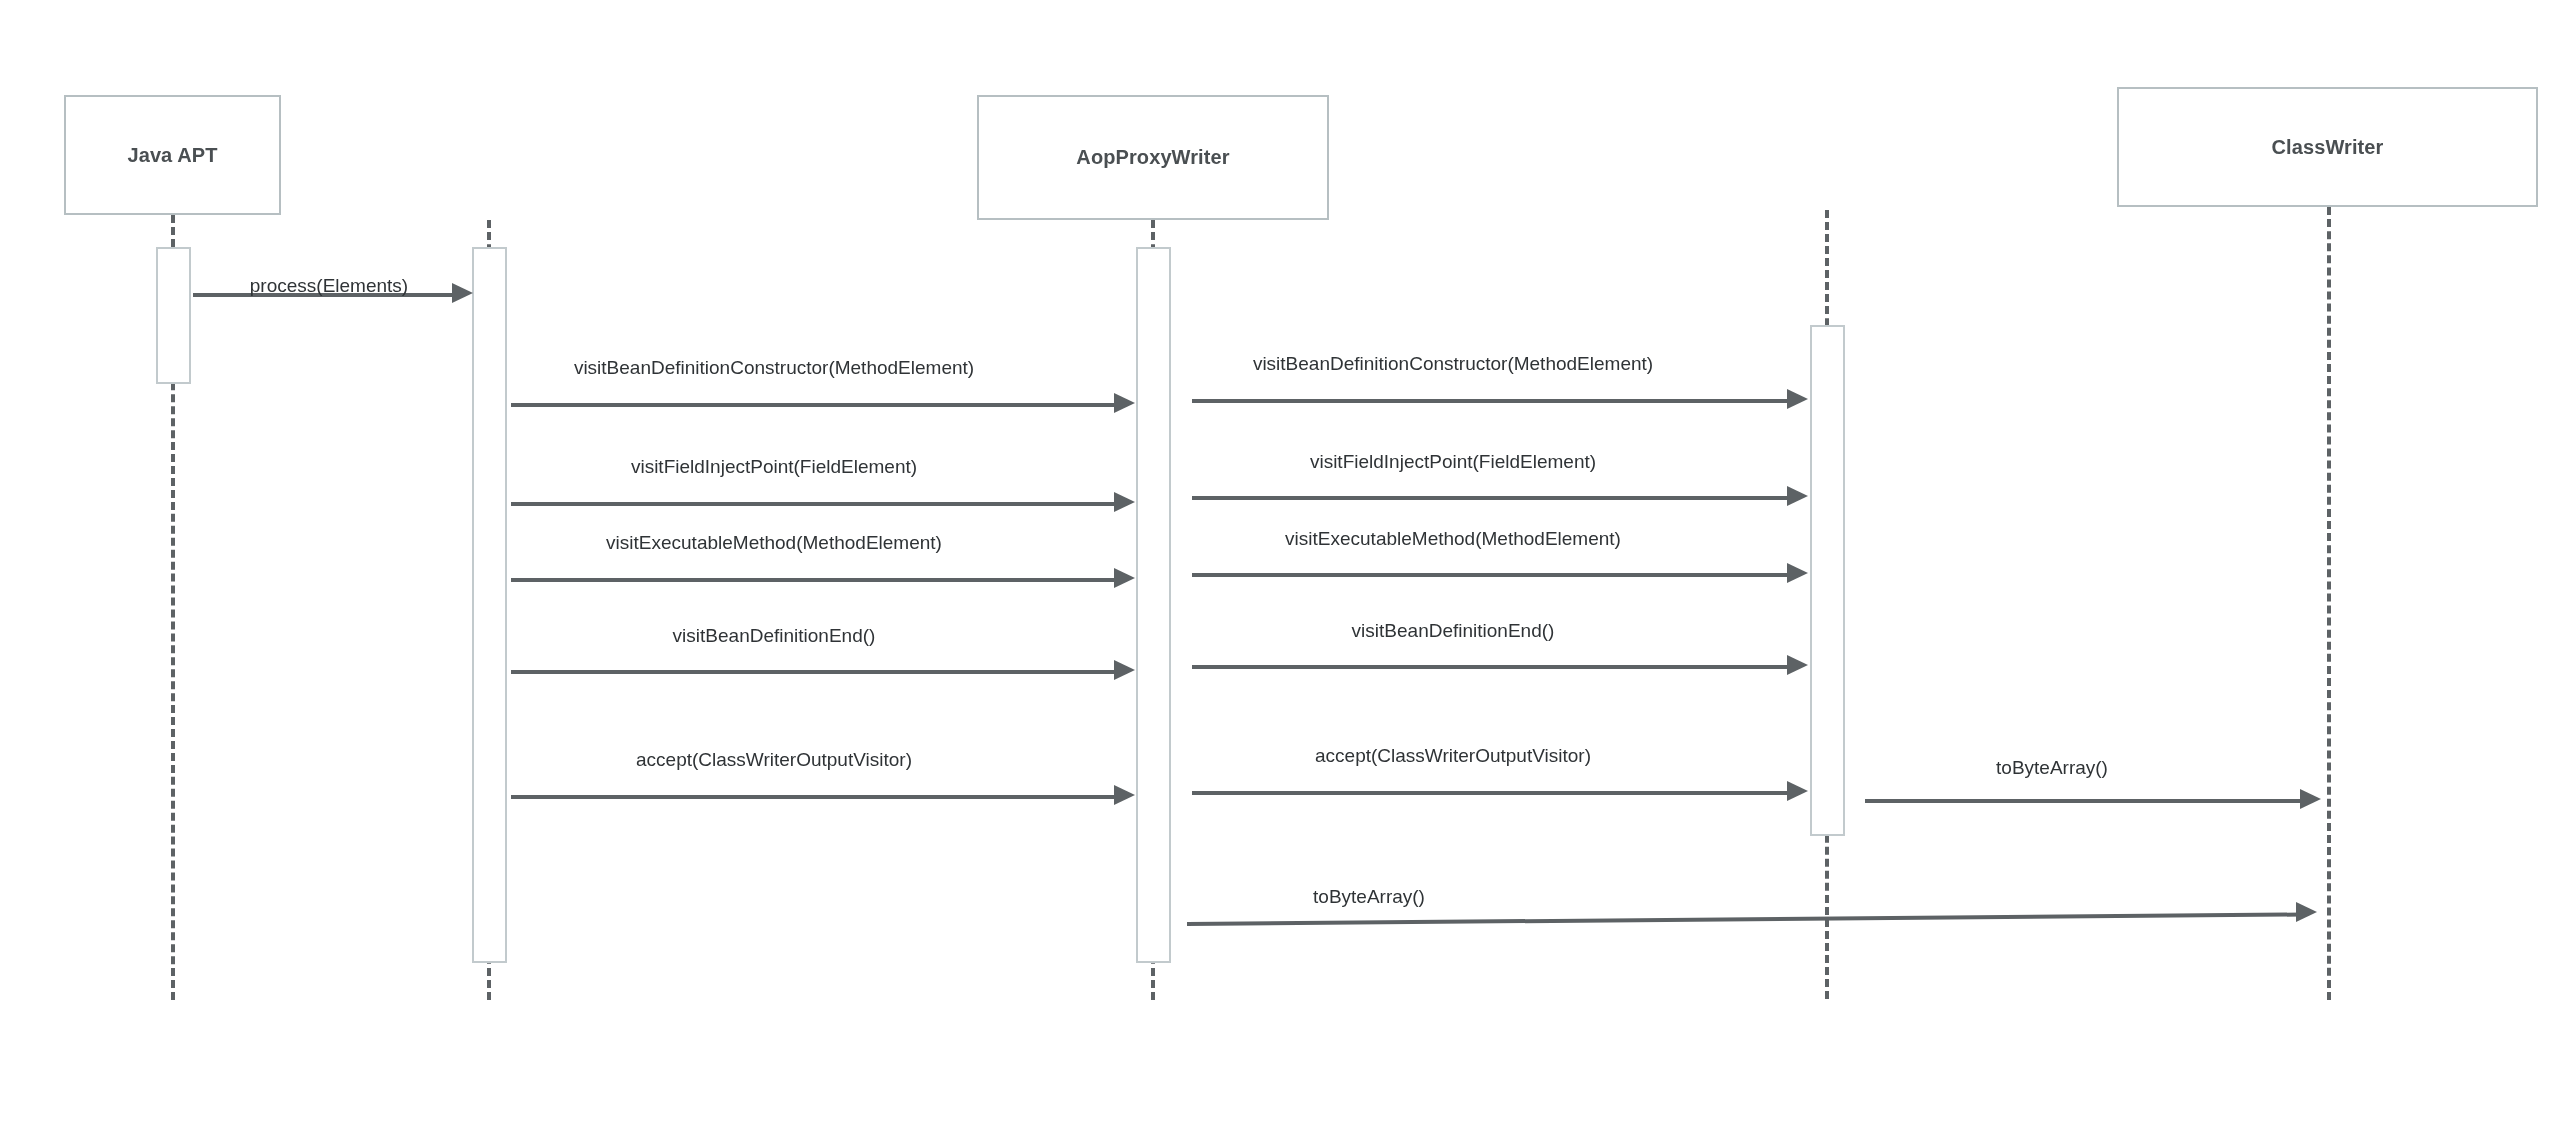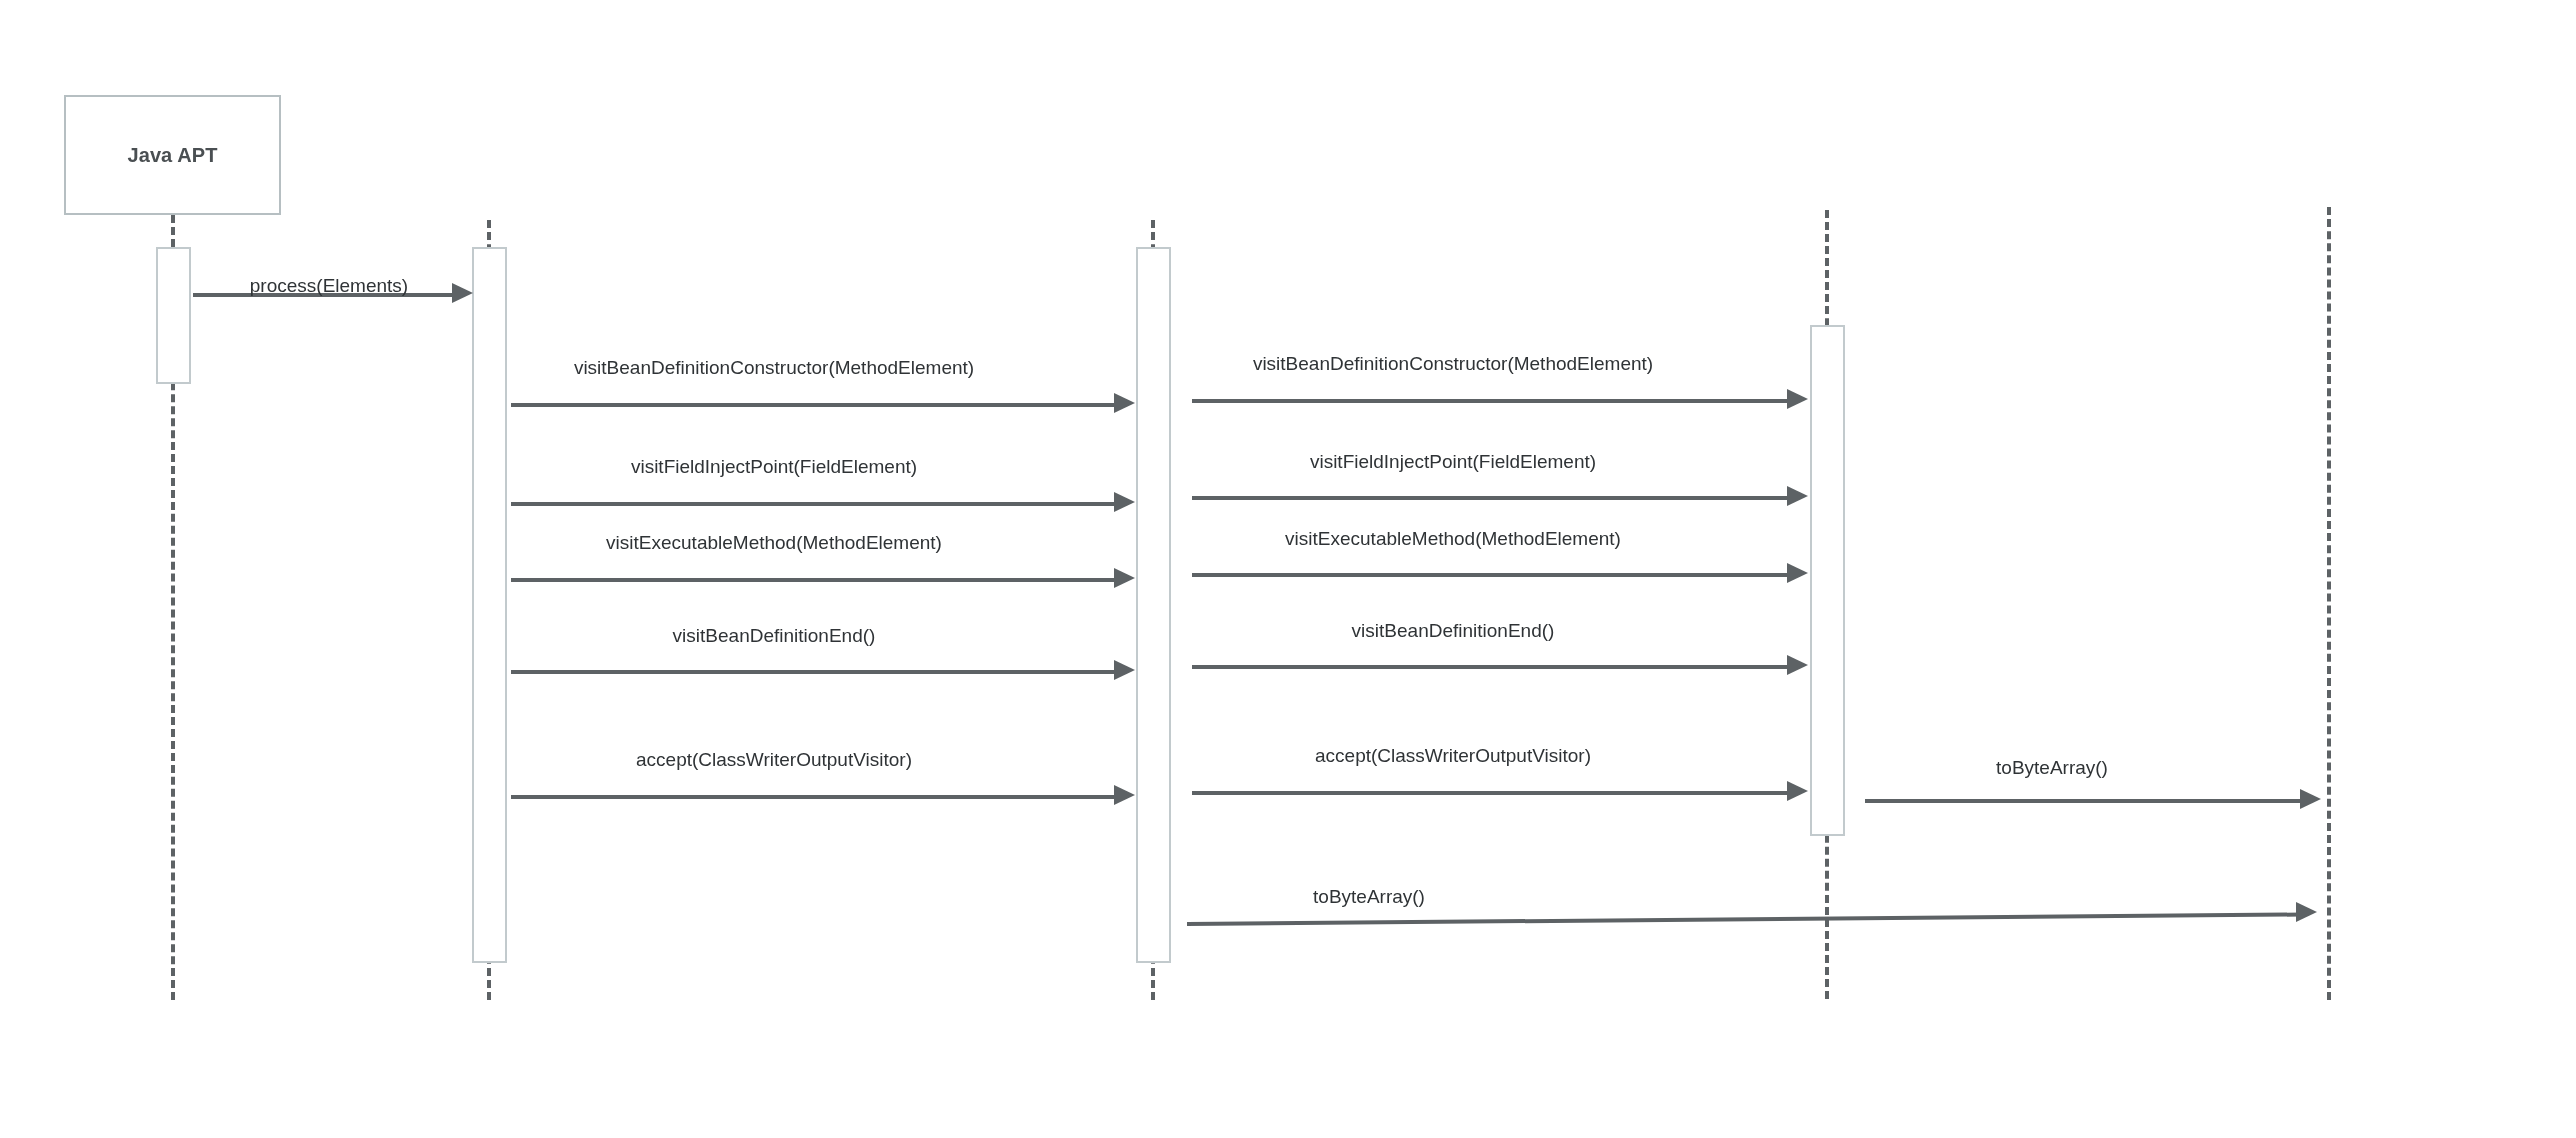--- a/index.html
+++ b/index.html
@@ -80,20 +80,26 @@
     <div class="lifeline" style="left: 1151px; top: 220px; height: 780px;"></div>
     <div class="lifeline" style="left: 1825px; top: 210px; height: 789px;"></div>
     <div class="lifeline" style="left: 2327px; top: 207px; height: 793px;"></div>
     <div class="activation" style="left: 156px; top: 247px; width: 35px; height: 137px;"></div>
     <div class="activation" style="left: 472px; top: 247px; width: 35px; height: 716px;"></div>
     <div class="activation" style="left: 1136px; top: 247px; width: 35px; height: 716px;"></div>
     <div class="activation" style="left: 1810px; top: 325px; width: 35px; height: 511px;"></div>
     <div class="participant-box" style="left: 64px; top: 95px; width: 217px; height: 120px;">
       <span>Java APT</span>
     </div>
+    <div class="participant-box" style="left: 977px; top: 95px; width: 352px; height: 125px;">
+      <span>AopProxyWriter</span>
+    </div>
+    <div class="participant-box" style="left: 2117px; top: 87px; width: 421px; height: 120px;">
+      <span>ClassWriter</span>
+    </div>
     <div class="msg" style="left: 193px; top: 293px;">
       <div class="line" style="width: 263px;"></div>
       <div class="head" style="left: 259px;"></div>
     </div>
     <div class="msg-label" style="left: 329px; top: 275px;">process(Elements)</div>
     <div class="msg" style="left: 511px; top: 403px;">
       <div class="line" style="width: 608px;"></div>
       <div class="head" style="left: 603px;"></div>
     </div>
     <div class="msg-label" style="left: 774px; top: 357px;">visitBeanDefinitionConstructor(MethodElement)</div>

